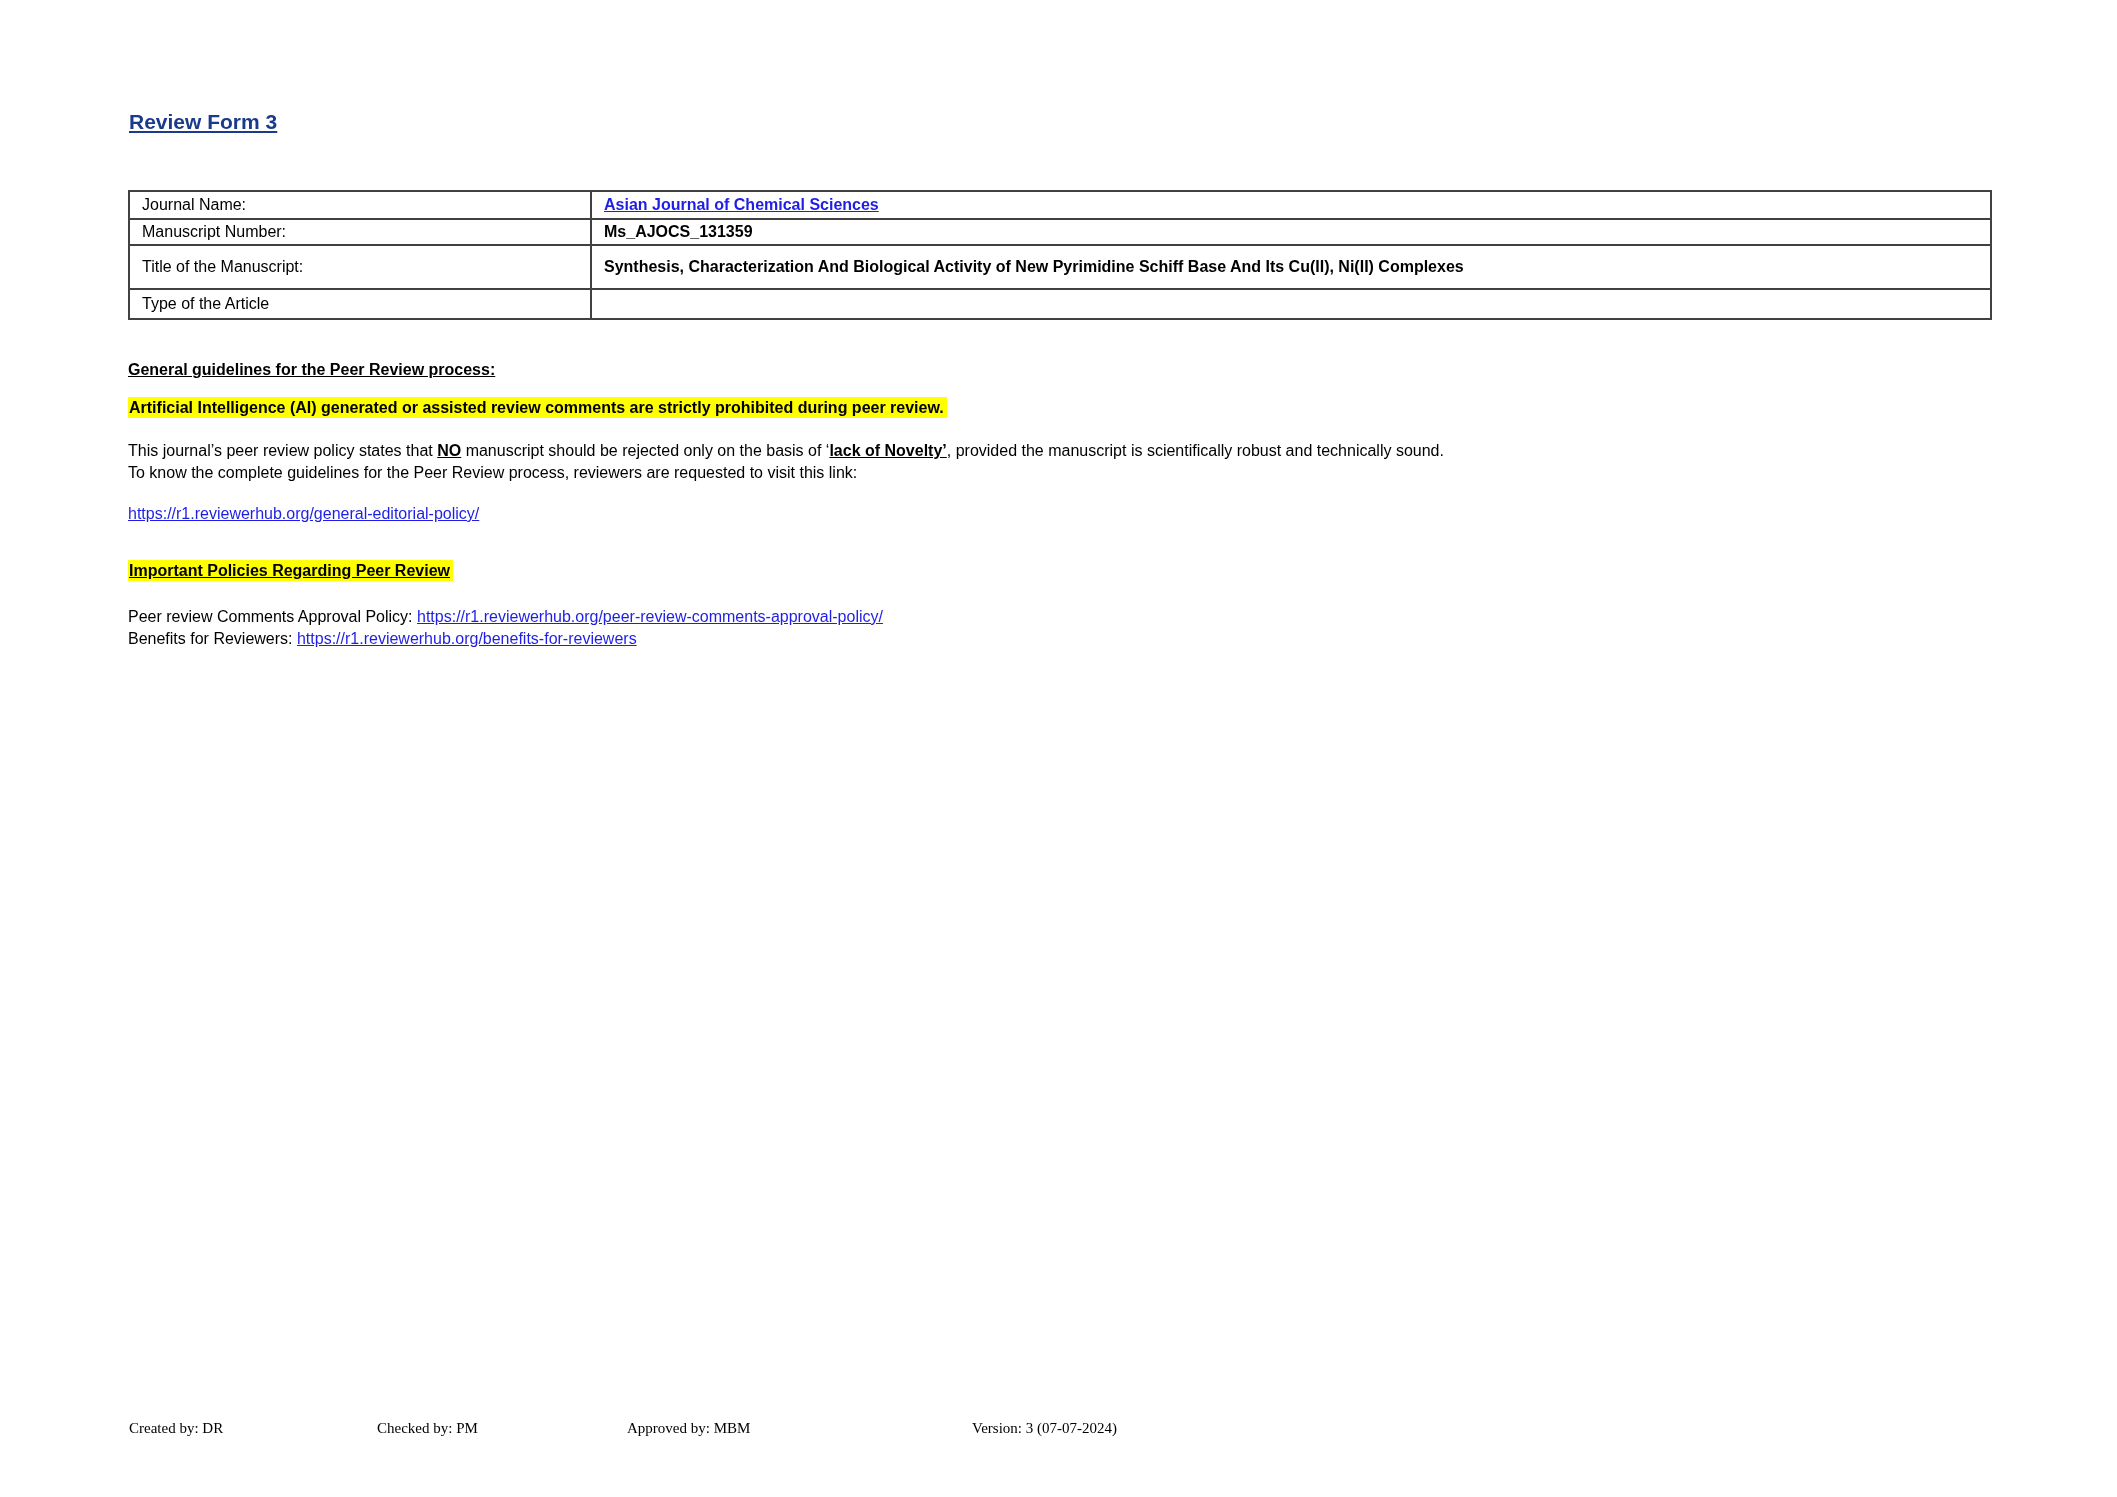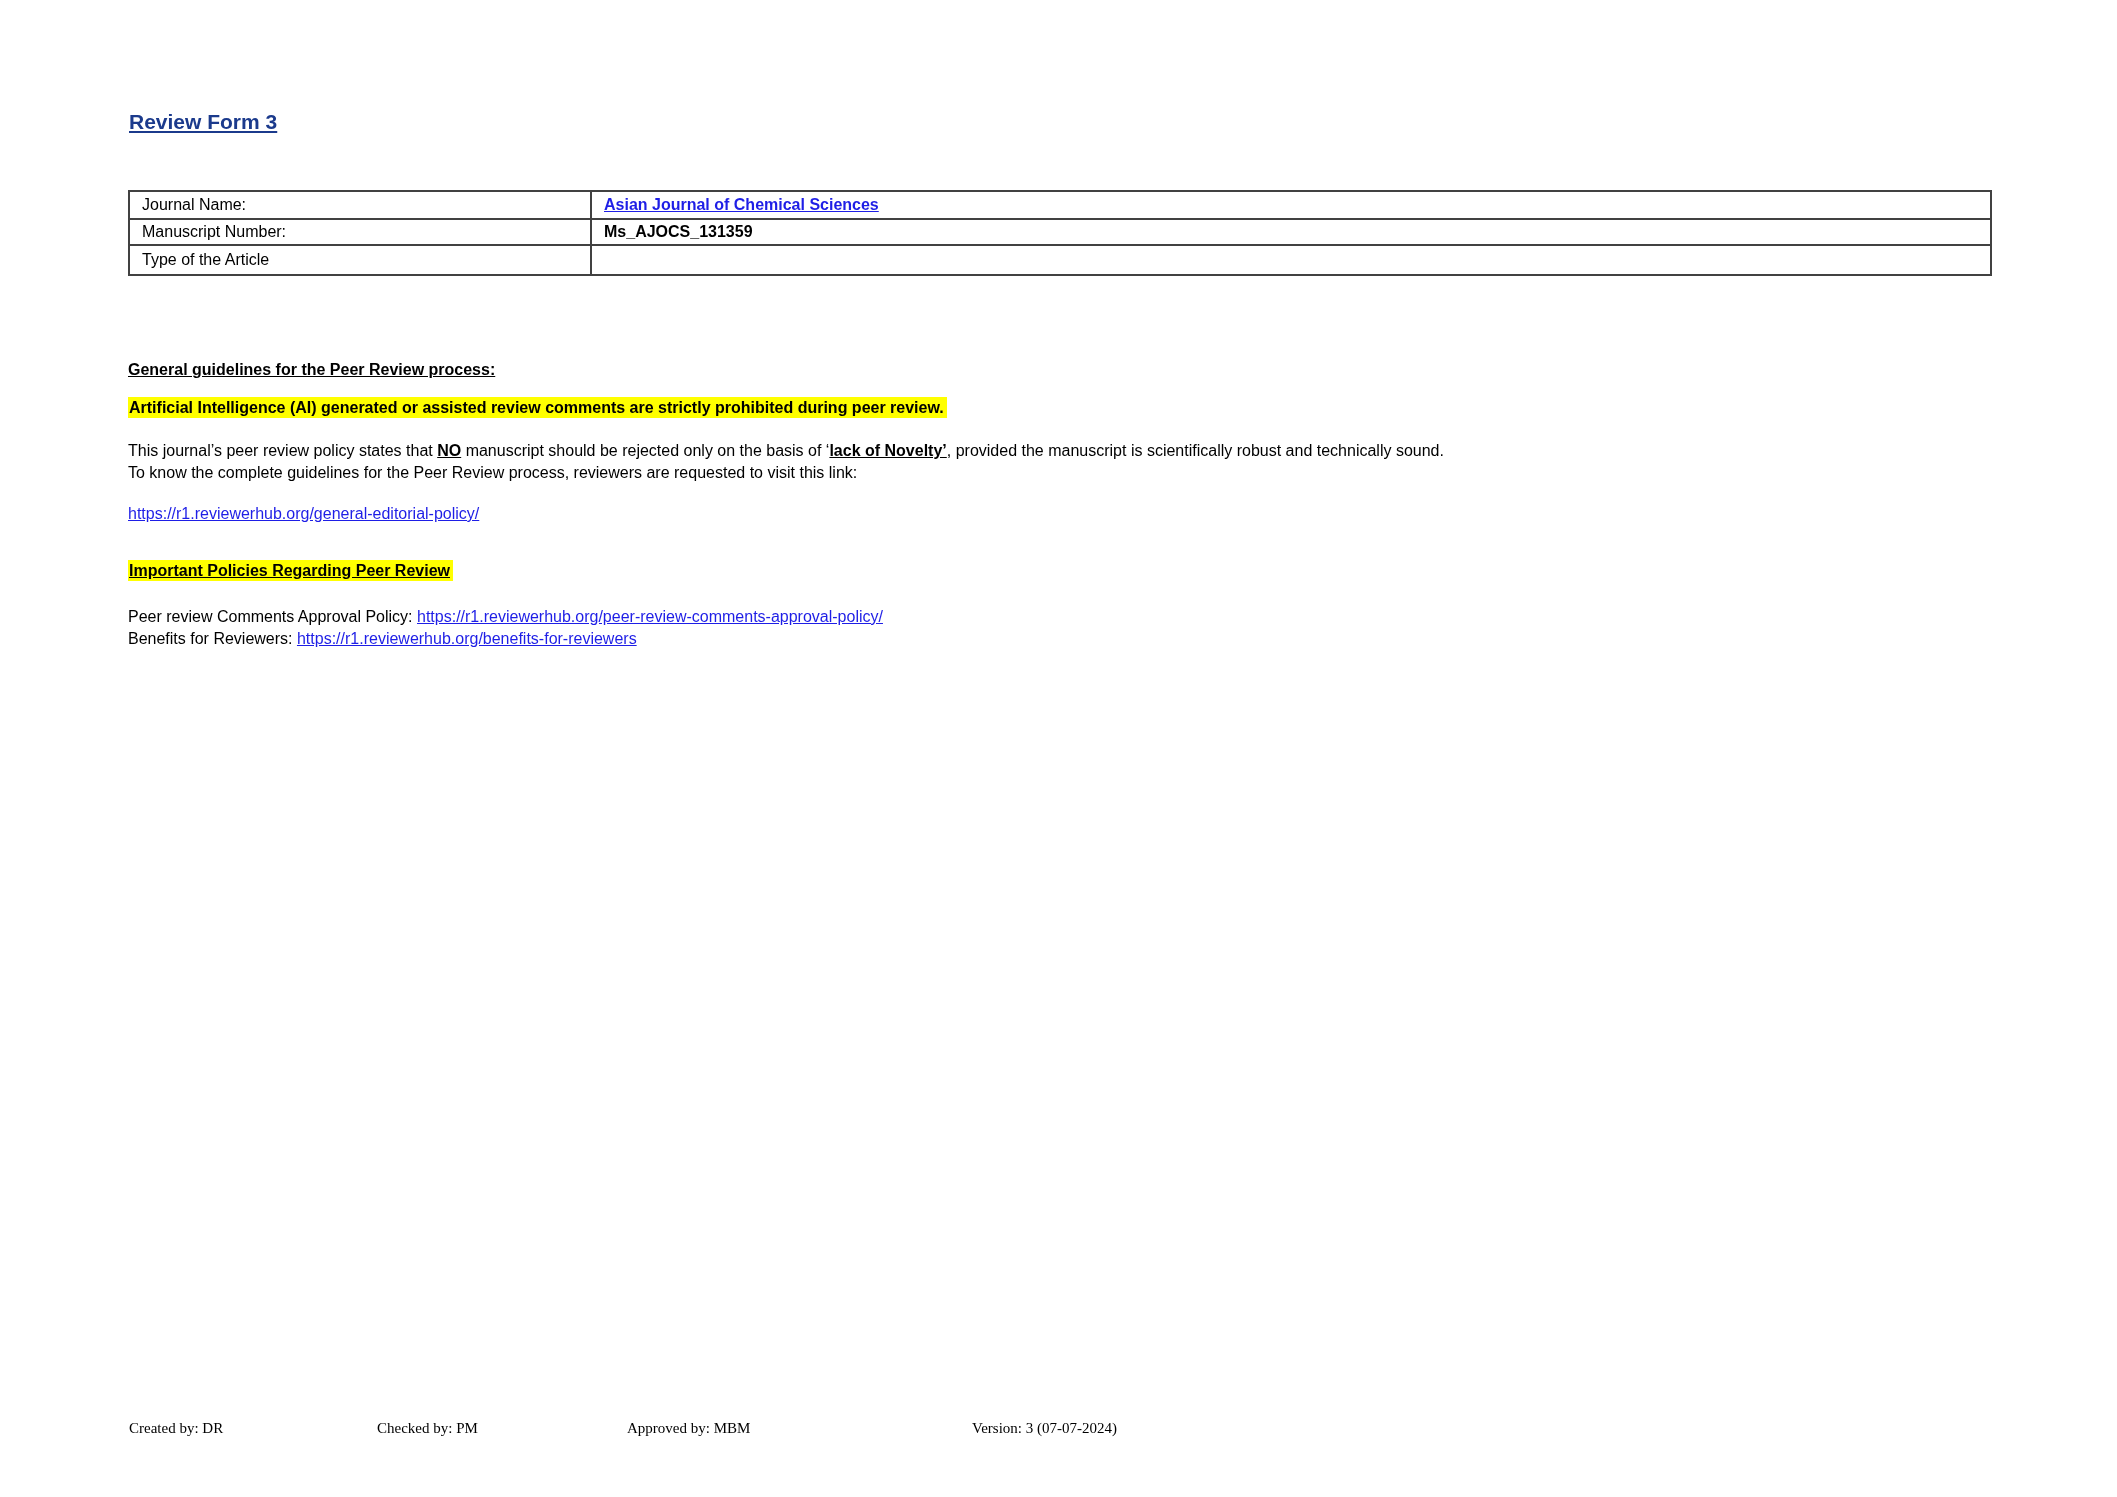--- a/index.html
+++ b/index.html
@@ -95,20 +95,24 @@
       <tr class="r1">
         <td>Journal Name:</td>
         <td>
           <a class="link link-bold">Asian Journal of Chemical Sciences</a>
         </td>
       </tr>
       <tr class="r2">
         <td>Manuscript Number:</td>
         <td class="val-bold">Ms_AJOCS_131359</td>
       </tr>
+      <tr class="r3">
+        <td class="va-top">Title of the Manuscript:</td>
+        <td class="val-bold">Synthesis, Characterization And Biological Activity of New Pyrimidine Schiff Base And Its Cu(II), Ni(II) Complexes</td>
+      </tr>
       <tr class="r4">
         <td>Type of the Article</td>
         <td></td>
       </tr>
     </tbody>
   </table>
 
   <div class="sec-heading" style="top:361px;">General guidelines for the Peer Review process:</div>
 
   <div class="para" style="top:440px;">

